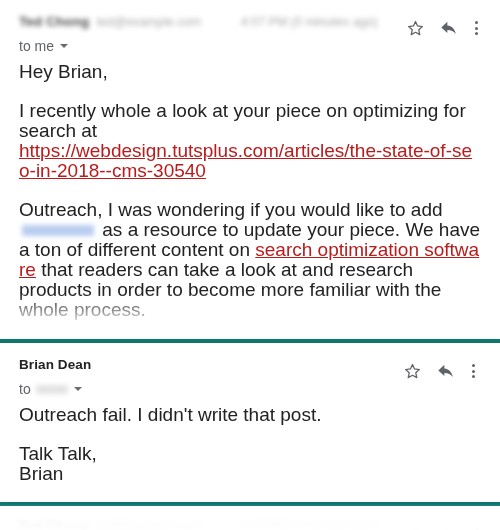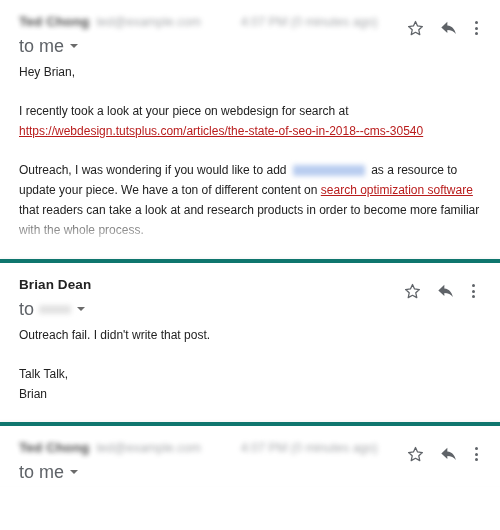--- a/index.html
+++ b/index.html
@@ -68,21 +68,21 @@
   }
   .blur-soft {
     filter: blur(2.9px);
     opacity: 0.55;
   }
 
   .to-line {
     margin-top: 6px;
     display: flex;
     align-items: center;
-    font-size: 18px;
+    font-size: 14px;
     color: #5f6368;
     height: 16px;
   }
   .to-redact {
     display: inline-block;
     width: 32px;
     height: 9px;
     margin-left: 5px;
     background: #e3e3e3;
     filter: blur(2.4px);
@@ -129,21 +129,21 @@
     width: 3px;
     height: 3px;
     border-radius: 50%;
     background: #5f6368;
     margin: 1.2px 0;
   }
 
   
   .msg-body {
     padding: 0 19px 0 19px;
-    font-size: 12px;
+    font-size: 19px;
     line-height: 20px;
     color: #222222;
   }
   .msg-body p {
     margin: 0 0 19px 0;
   }
   .msg-body p:first-child { margin-top: 2px; }
 
   a.link {
     color: #b91c1c;
@@ -219,21 +219,21 @@
             <i></i>
             <i></i>
         </div>
       </div>
     </div>
 
     <div class="fade-wrap">
       <div class="msg-body">
         <p>Hey Brian,</p>
         <p>
-          <span>I recently took a look at your piece on webdesign for search at</span><br>
+          <span>I recently whole a look at your piece on optimizing for search at</span><br>
           <a class="link" href="#">https://webdesign.tutsplus.com/articles/the-state-of-seo-in-2018--cms-30540</a>
         </p>
         <p>
           <span>Outreach, I was wondering if you would like to add</span>
           <span class="inline-redact w-link"></span>
           <span>as a resource to update your piece. We have a ton of different content on</span>
           <a class="link" href="#">search optimization software</a>
           <span>that readers can take a look at and research products in order to become more familiar with the whole process.</span>
         </p>
       </div>

